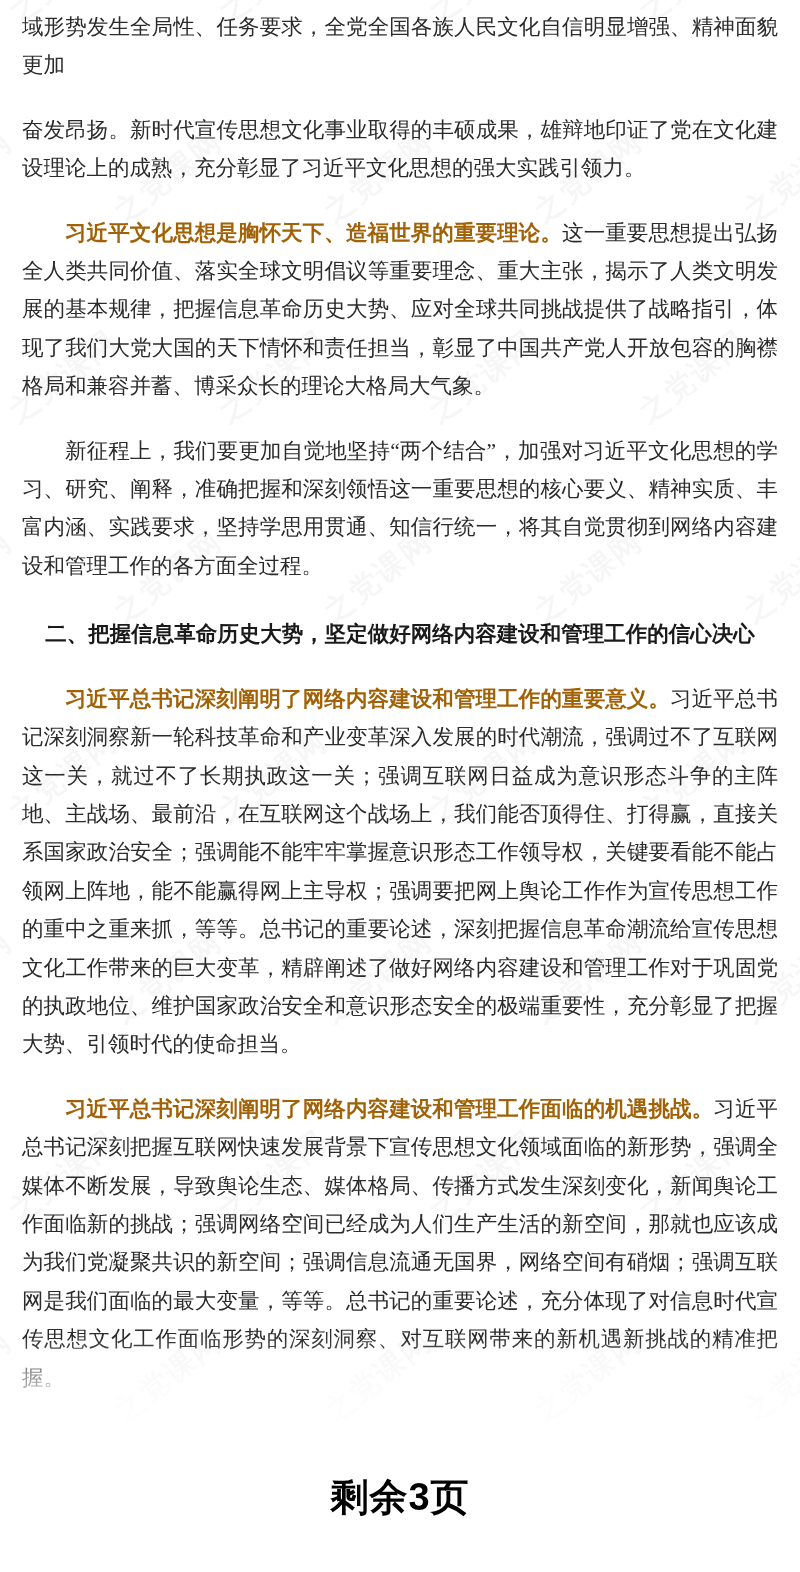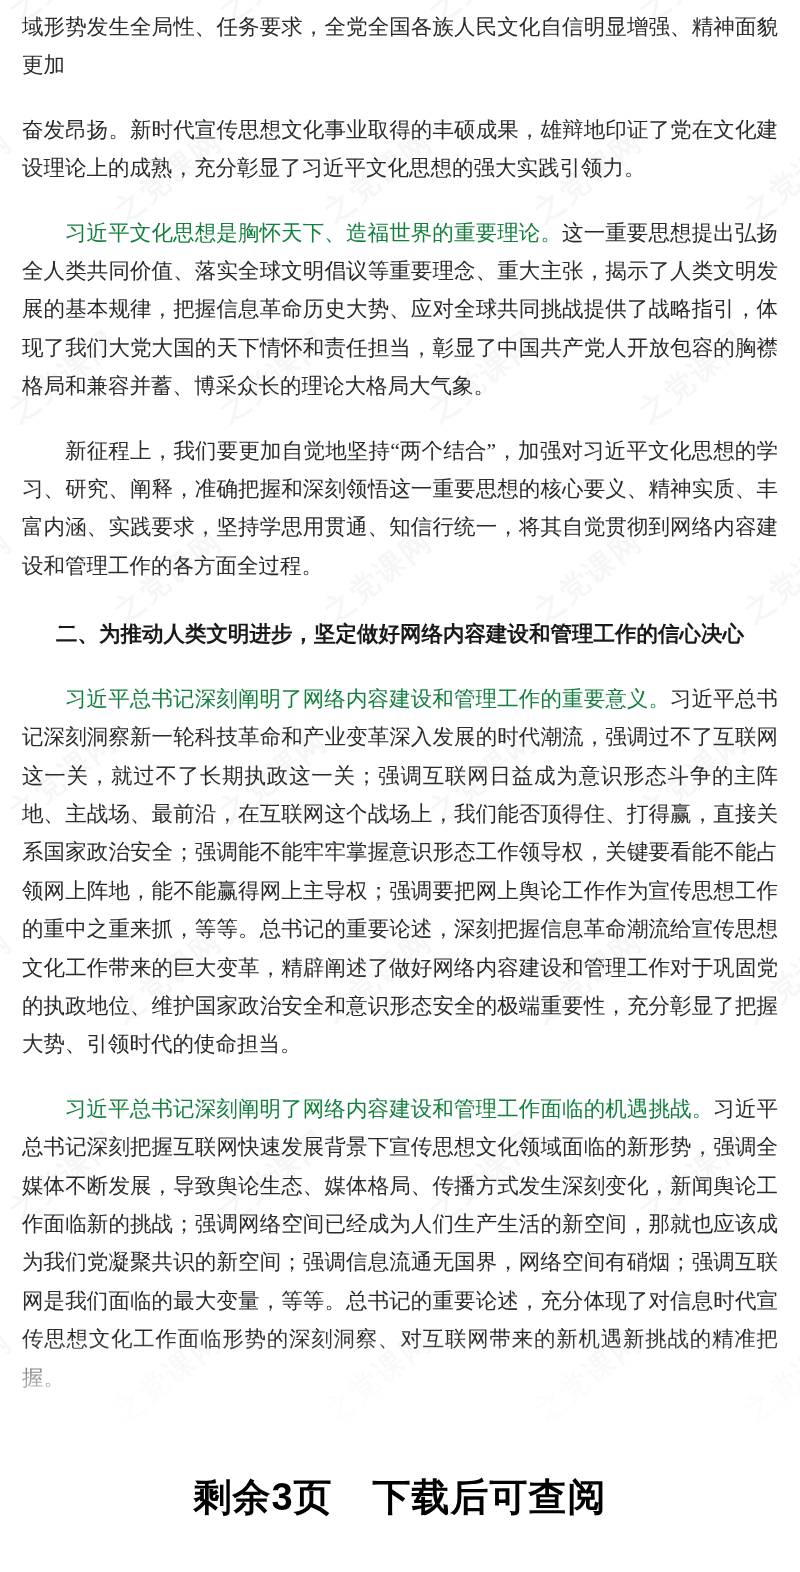--- a/index.html
+++ b/index.html
@@ -61,22 +61,22 @@
     text-indent: 0;
     word-break: break-all;
   }
   p.indent {
     text-indent: 43px;
   }
   p.spaced {
     margin-top: 26px;
   }
   .lead {
-    font-weight: 400;
-    color: #15803d;
+    font-weight: 700;
+    color: #a16207;
   }
 
   h2.section-heading {
     margin: 30px 0 0 0;
     font-size: 21.5px;
     line-height: 38.4px;
     font-weight: 700;
     color: #1a1a1a;
     text-align: center;
     text-indent: 0;
@@ -178,31 +178,30 @@
   <div id="content">
 
     <p class="para top-frag">域形势发生全局性、任务要求，全党全国各族人民文化自信明显增强、精神面貌更加</p>
 
     <p class="para spaced">奋发昂扬。新时代宣传思想文化事业取得的丰硕成果，雄辩地印证了党在文化建设理论上的成熟，充分彰显了习近平文化思想的强大实践引领力。</p>
 
     <p class="para indent spaced"><span class="lead">习近平文化思想是胸怀天下、造福世界的重要理论。</span><span>这一重要思想提出弘扬全人类共同价值、落实全球文明倡议等重要理念、重大主张，揭示了人类文明发展的基本规律，把握信息革命历史大势、应对全球共同挑战提供了战略指引，体现了我们大党大国的天下情怀和责任担当，彰显了中国共产党人开放包容的胸襟格局和兼容并蓄、博采众长的理论大格局大气象。</span></p>
 
     <p class="para indent spaced">新征程上，我们要更加自觉地坚持“两个结合”，加强对习近平文化思想的学习、研究、阐释，准确把握和深刻领悟这一重要思想的核心要义、精神实质、丰富内涵、实践要求，坚持学思用贯通、知信行统一，将其自觉贯彻到网络内容建设和管理工作的各方面全过程。</p>
 
-    <h2 class="section-heading">二、为推动人类文明进步，坚定做好网络内容建设和管理工作的信心决心</h2>
+    <h2 class="section-heading">二、把握信息革命历史大势，坚定做好网络内容建设和管理工作的信心决心</h2>
 
 
     <p class="para indent spaced"><span class="lead">习近平总书记深刻阐明了网络内容建设和管理工作的重要意义。</span><span>习近平总书记深刻洞察新一轮科技革命和产业变革深入发展的时代潮流，强调过不了互联网这一关，就过不了长期执政这一关；强调互联网日益成为意识形态斗争的主阵地、主战场、最前沿，在互联网这个战场上，我们能否顶得住、打得赢，直接关系国家政治安全；强调能不能牢牢掌握意识形态工作领导权，关键要看能不能占领网上阵地，能不能赢得网上主导权；强调要把网上舆论工作作为宣传思想工作的重中之重来抓，等等。总书记的重要论述，深刻把握信息革命潮流给宣传思想文化工作带来的巨大变革，精辟阐述了做好网络内容建设和管理工作对于巩固党的执政地位、维护国家政治安全和意识形态安全的极端重要性，充分彰显了把握大势、引领时代的使命担当。</span></p>
 
     <p class="para indent spaced"><span class="lead">习近平总书记深刻阐明了网络内容建设和管理工作面临的机遇挑战。</span><span>习近平总书记深刻把握互联网快速发展背景下宣传思想文化领域面临的新形势，强调全媒体不断发展，导致舆论生态、媒体格局、传播方式发生深刻变化，新闻舆论工作面临新的挑战；强调网络空间已经成为人们生产生活的新空间，那就也应该成为我们党凝聚共识的新空间；强调信息流通无国界，网络空间有硝烟；强调互联网是我们面临的最大变量，等等。总书记的重要论述，充分体现了对信息时代宣传思想文化工作面临形势的深刻洞察、对互联网带来的新机遇新挑战的精准把握。</span></p>
 
   </div>
 
   <div id="fade-mask"></div>
 
   <div id="paywall">
     <div id="paywall-inner">
       <span>剩余3页</span>
-      <span>下载后可查阅</span>
     </div>
   </div>
 
 </div>
 
 </body></html>

